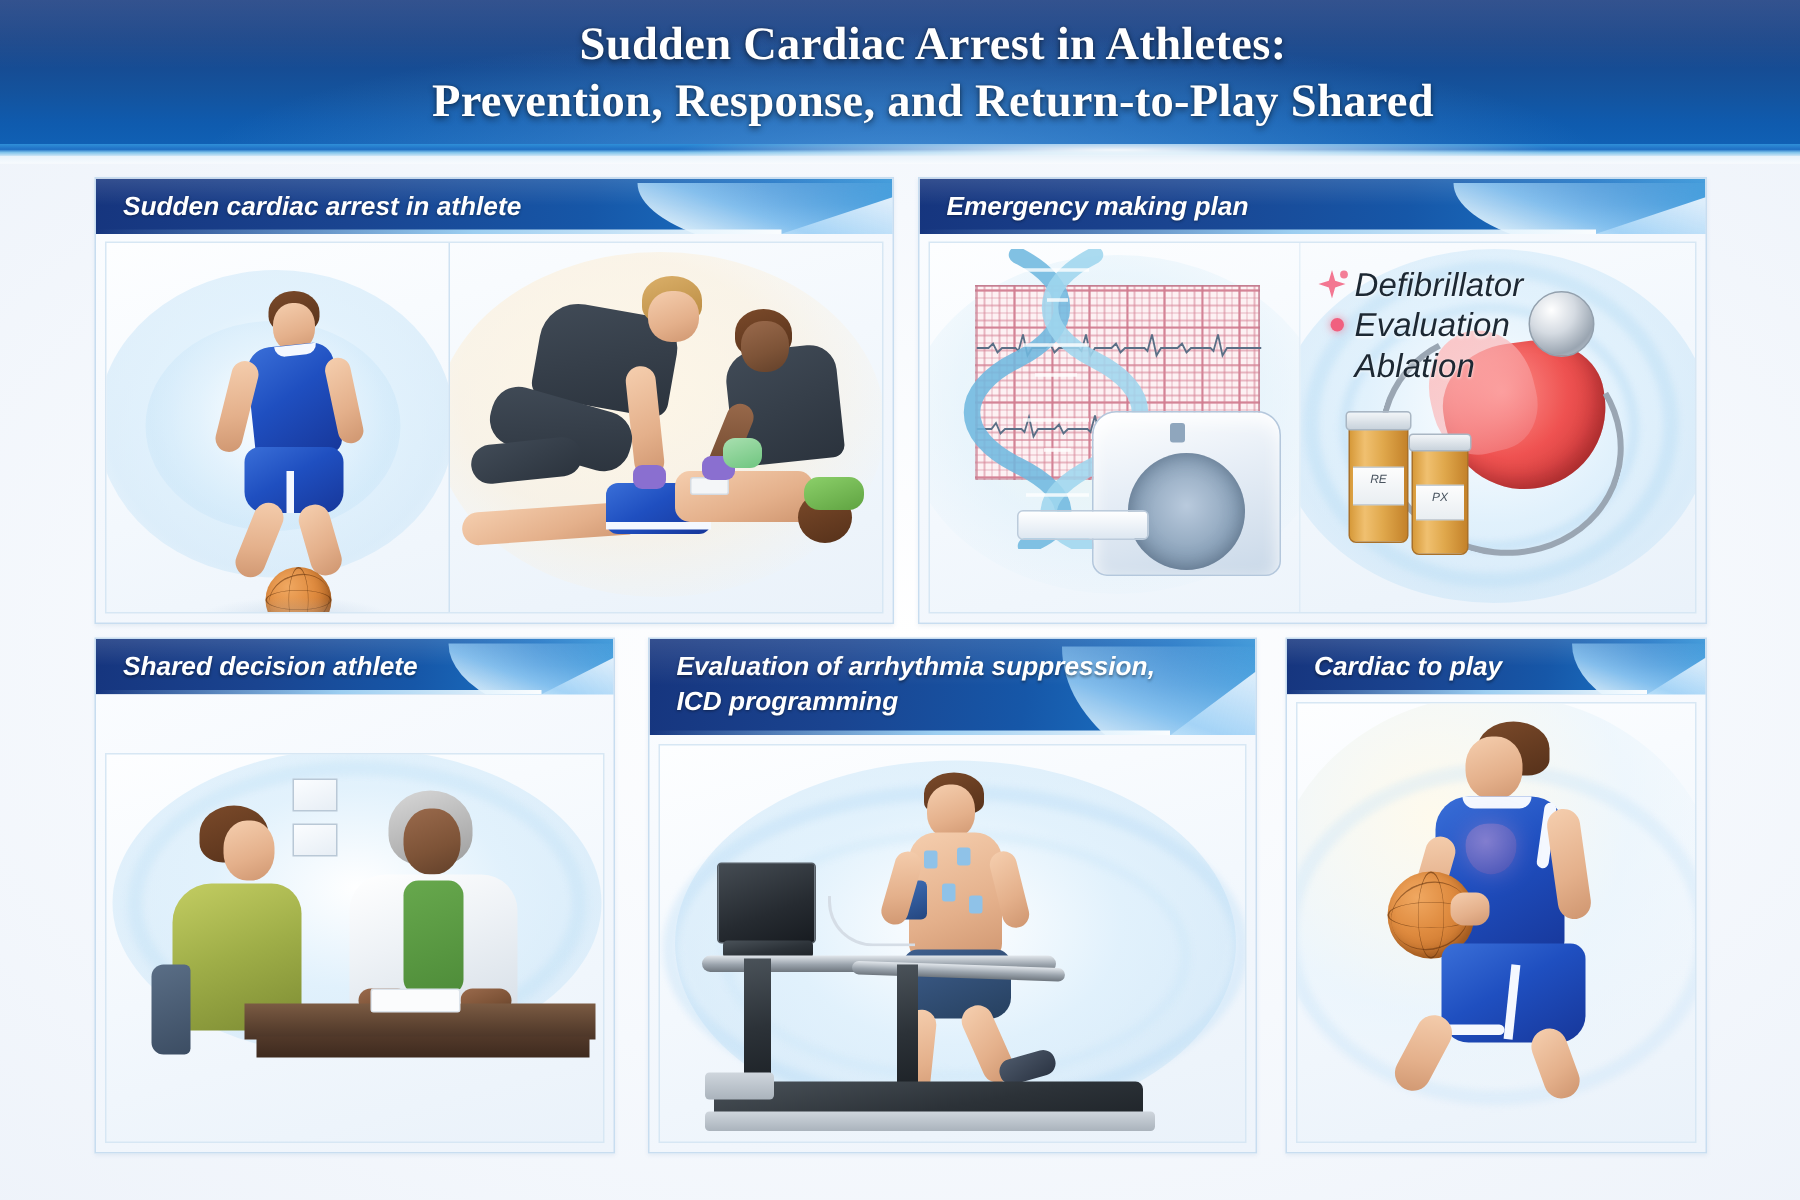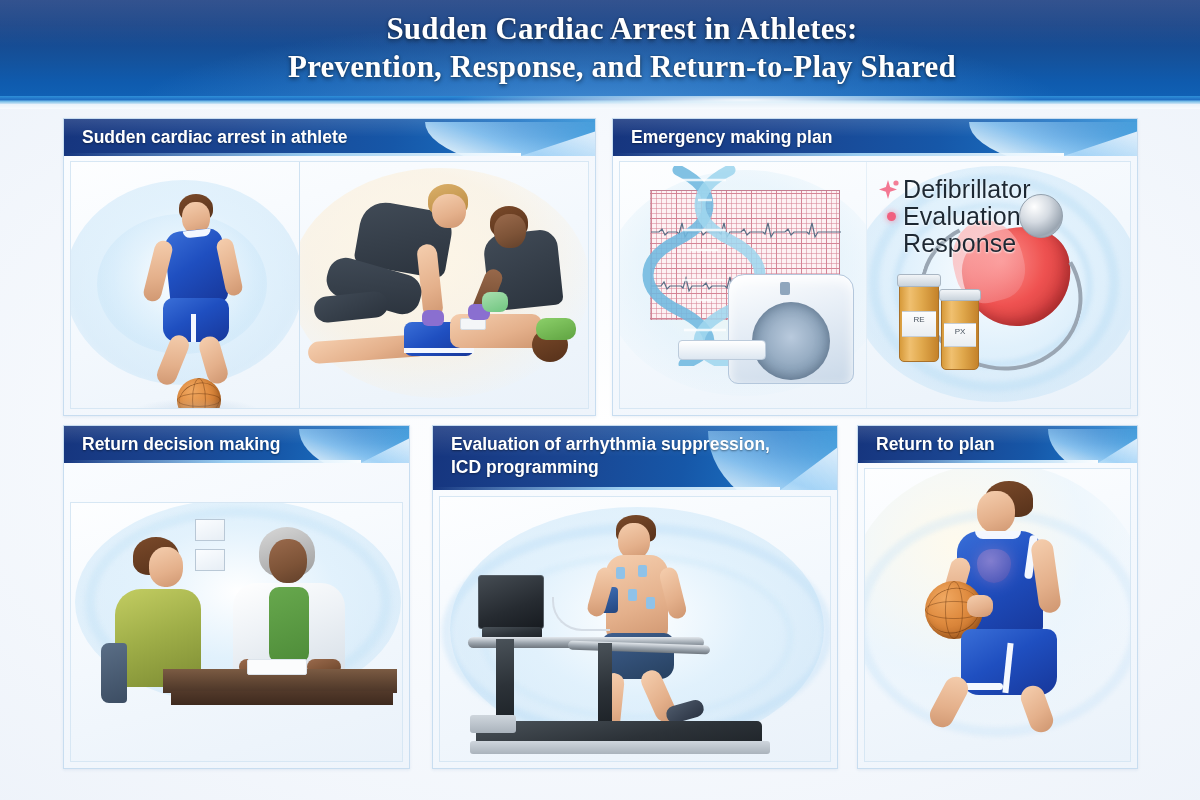--- a/index.html
+++ b/index.html
@@ -52,20 +52,21 @@
     background:
       radial-gradient(ellipse 900px 520px at 50% 46%, #ffffff 0%, #f6f9fd 55%, #eef3fa 100%);
   }
 
   
   .panel {
     position: absolute;
     background: linear-gradient(160deg, #fbfdff 0%, #f4f8fd 45%, #eef4fb 100%);
     border: 1px solid #c8ddf0;
     box-shadow: 0 1px 3px rgba(60,110,160,0.10);
+    font-style: italic;
   }
   .panel-head {
     position: absolute; left: 0; top: 0; height: 37px; width: 100%;
     overflow: hidden;
   }
   .panel-head.two-line { height: 64px; }
   .panel-head .band {
     position: absolute; inset: 0;
     background: linear-gradient(100deg, #16357e 0%, #1a4490 32%, #1657a8 62%, #1b72c4 84%, #2f93d8 100%);
     clip-path: polygon(0 0, 100% 0, 100% 34%, 86% 100%, 0 100%);
@@ -219,21 +220,21 @@
   .steth-tube {
     position: absolute; border-radius: 50%;
     border: 3px solid #9aa6b3; border-color: #9aa6b3 transparent transparent transparent;
   }
 
   
   .bullets { position: absolute; }
   .bullet-row { position: relative; height: 27px; line-height: 27px; }
   .bullet-label {
     position: absolute; left: 28px; top: 0;
-    font-size: 25px; color: #1d2833; letter-spacing: 0.1px;
+    font-size: 22px; color: #1d2833; letter-spacing: 0.1px;
     text-shadow: 0 1px 2px rgba(255,255,255,0.85);
     white-space: nowrap;
   }
   .dot-marker {
     position: absolute; left: 12px; top: 9px; width: 9px; height: 9px;
     border-radius: 50%; background: #f0607f;
     box-shadow: 0 0 6px rgba(240,96,127,0.7);
   }
   .spark-marker { position: absolute; left: 2px; top: 2px; width: 24px; height: 24px; }
 
@@ -422,35 +423,35 @@
                 <circle cx="19" cy="5" r="2.6" fill="#f2708c" opacity="0.9"></circle>
               </svg>
             </span>
             <span class="bullet-label">Defibrillator</span>
           </div>
           <div class="bullet-row">
             <span class="dot-marker"></span>
             <span class="bullet-label">Evaluation</span>
           </div>
           <div class="bullet-row">
-            <span class="bullet-label">Response</span>
+            <span class="bullet-label">Ablation</span>
           </div>
         </div>
       </div>
     </div>
   </div>
 
   <div class="panel" style="left:63px; top:316px; width:347px; height:344px;">
     <div class="panel-head">
       <div class="band"></div>
       <div class="gloss"></div>
       <div class="swoosh"></div>
       <div class="underglow"></div>
     </div>
-    <div class="panel-title">Return decision making</div>
+    <div class="panel-title">Shared decision athlete</div>
 
     <div class="panel-body" style="top:76px;">
       <div class="scene">
         <div class="aura" style="left:4px; top:-4px; width:326px; height:206px;"></div>
         <div class="ring" style="left:14px; top:4px; width:306px; height:190px; border-color:rgba(186,222,246,0.30);"></div>
 
         <div class="frame-sq" style="left:124px; top:16px; width:30px; height:22px;"></div>
         <div class="frame-sq" style="left:124px; top:46px; width:30px; height:22px;"></div>
 
         <div class="sk hair-br" style="left:62px; top:34px; width:46px; height:38px; border-radius:50% 50% 34% 34%;"></div>
@@ -522,21 +523,21 @@
     </div>
   </div>
 
   <div class="panel" style="left:857px; top:316px; width:281px; height:344px;">
     <div class="panel-head">
       <div class="band"></div>
       <div class="gloss"></div>
       <div class="swoosh"></div>
       <div class="underglow"></div>
     </div>
-    <div class="panel-title">Return to plan</div>
+    <div class="panel-title">Cardiac to play</div>
 
     <div class="panel-body" style="top:42px;">
       <div class="scene">
         <div class="aura" style="left:-18px; top:-6px; width:300px; height:272px; background:radial-gradient(ellipse at 36% 30%, rgba(255,250,235,0.9) 0%, rgba(232,244,252,0.6) 48%, rgba(255,255,255,0) 80%);"></div>
         <div class="ring" style="left:-10px; top:40px; width:286px; height:228px; border-color:rgba(186,222,246,0.26);"></div>
 
         <div class="sk hair-br" style="left:120px; top:12px; width:48px; height:36px; border-radius:50% 50% 30% 36%;"></div>
         <div class="sk skin-l" style="left:112px; top:22px; width:38px; height:42px; border-radius:46%;"></div>
 
         <div class="lb jersey" style="left:92px; top:62px; width:86px; height:106px; border-radius:22px 22px 10px 10px;"></div>

